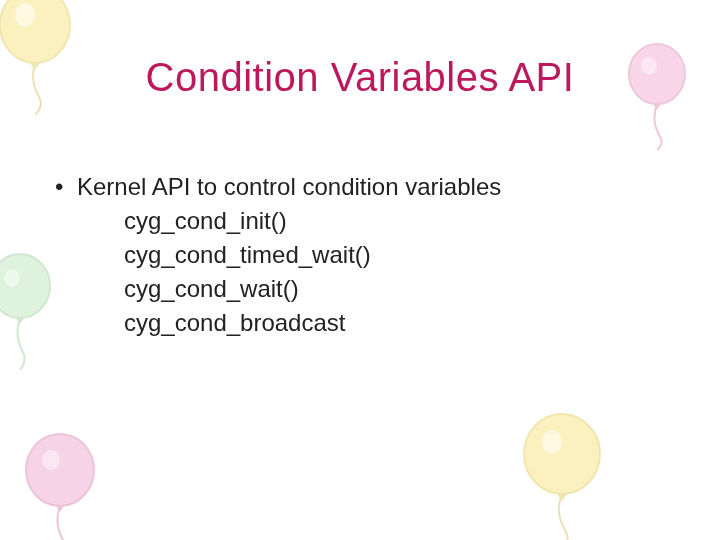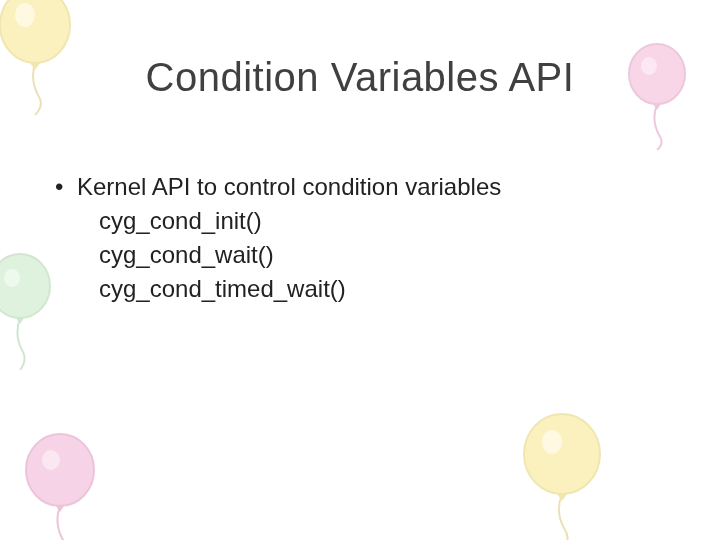--- a/index.html
+++ b/index.html
@@ -25,37 +25,37 @@
   .balloon-bl { bottom: -20px; left: 15px; width: 100px; height: 130px; opacity: 0.32; }
   .balloon-br { bottom: -10px; right: 100px; width: 110px; height: 140px; opacity: 0.35; }
 
   .title {
     position: absolute;
     top: 55px;
     left: 0;
     width: 100%;
     text-align: center;
     font-size: 40px;
-    color: #404040;
+    color: #be185d;
     font-weight: 400;
     letter-spacing: 0.5px;
   }
 
   .content {
     position: absolute;
     top: 170px;
     left: 55px;
     color: #222;
     font-size: 24px;
     line-height: 1.42;
   }
 
   .bullet-row { display: flex; align-items: flex-start; }
   .bullet-mark { width: 22px; flex-shrink: 0; }
-  .api-list { margin-left: 44px; }
+  .api-list { margin-left: 69px; }
   .api-item { line-height: 1.42; }
 </style>
 </head>
 <body>
 
 <div class="balloon balloon-tl">
   <svg viewBox="0 0 100 130">
     <ellipse cx="45" cy="40" rx="35" ry="38" fill="#f6d94a" stroke="#d4b820" stroke-width="2"></ellipse>
     <ellipse cx="35" cy="30" rx="10" ry="12" fill="#fff5c0" opacity="0.8"></ellipse>
     <path d="M45 78 Q40 95 48 110 Q55 120 45 130" fill="none" stroke="#c9a83a" stroke-width="2"></path>
@@ -97,16 +97,17 @@
 
 <h1 class="title">Condition Variables API</h1>
 
 <div class="content">
   <div class="bullet-row">
     <span class="bullet-mark">•</span>
     <span>Kernel API to control condition variables</span>
   </div>
   <div class="api-list">
     <div class="api-item">cyg_cond_init()</div>
+    <div class="api-item">cyg_cond_timed_wait()</div>
     <div class="api-item">cyg_cond_wait()</div>
-    <div class="api-item">cyg_cond_timed_wait()</div>
+    <div class="api-item">cyg_cond_broadcast</div>
   </div>
 </div>
 
 </body></html>

